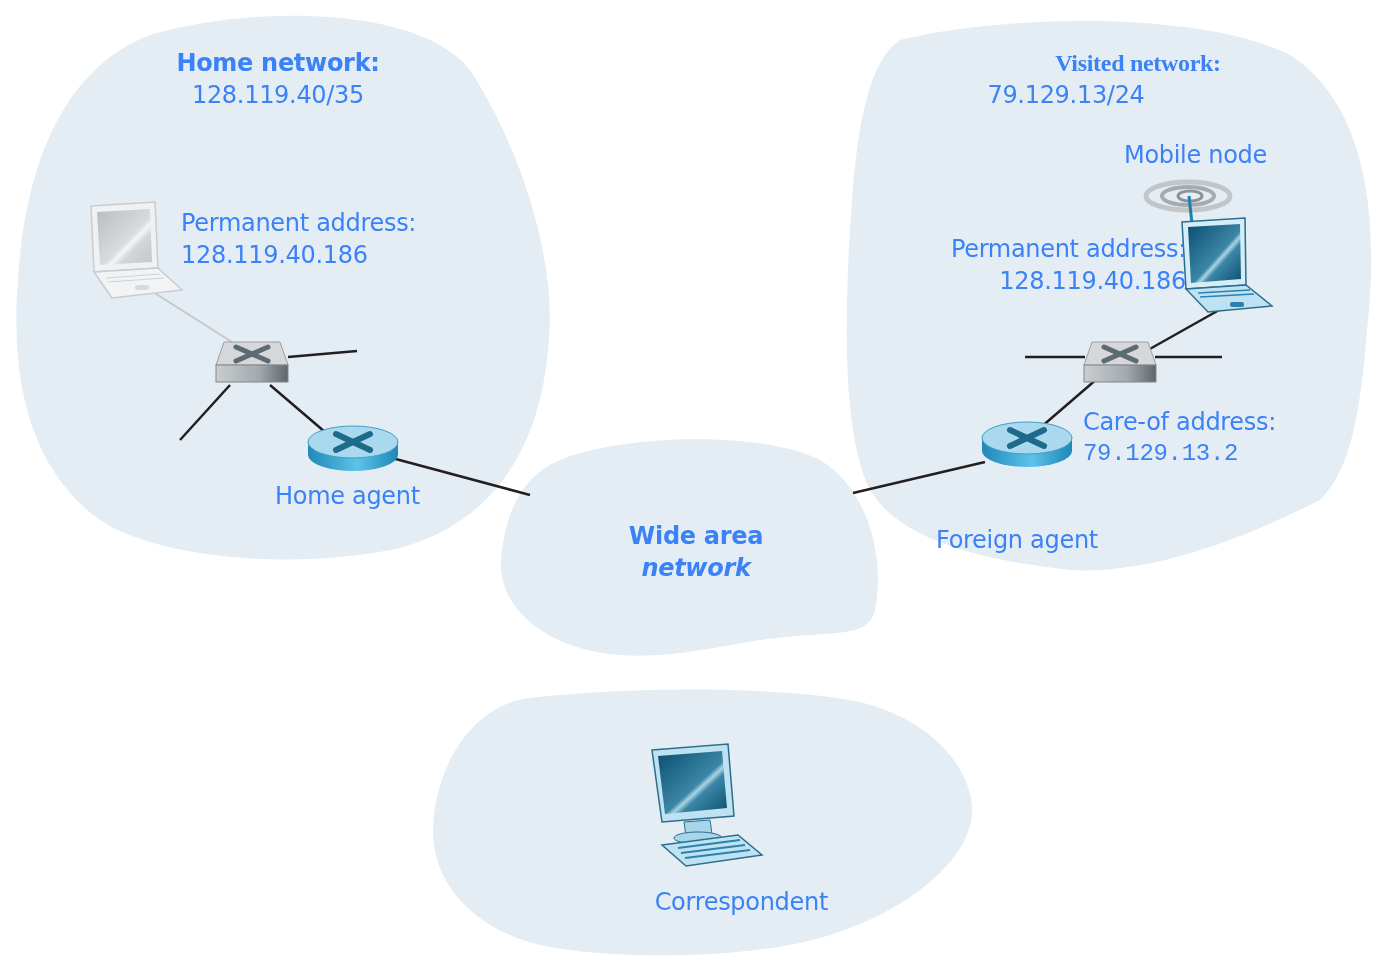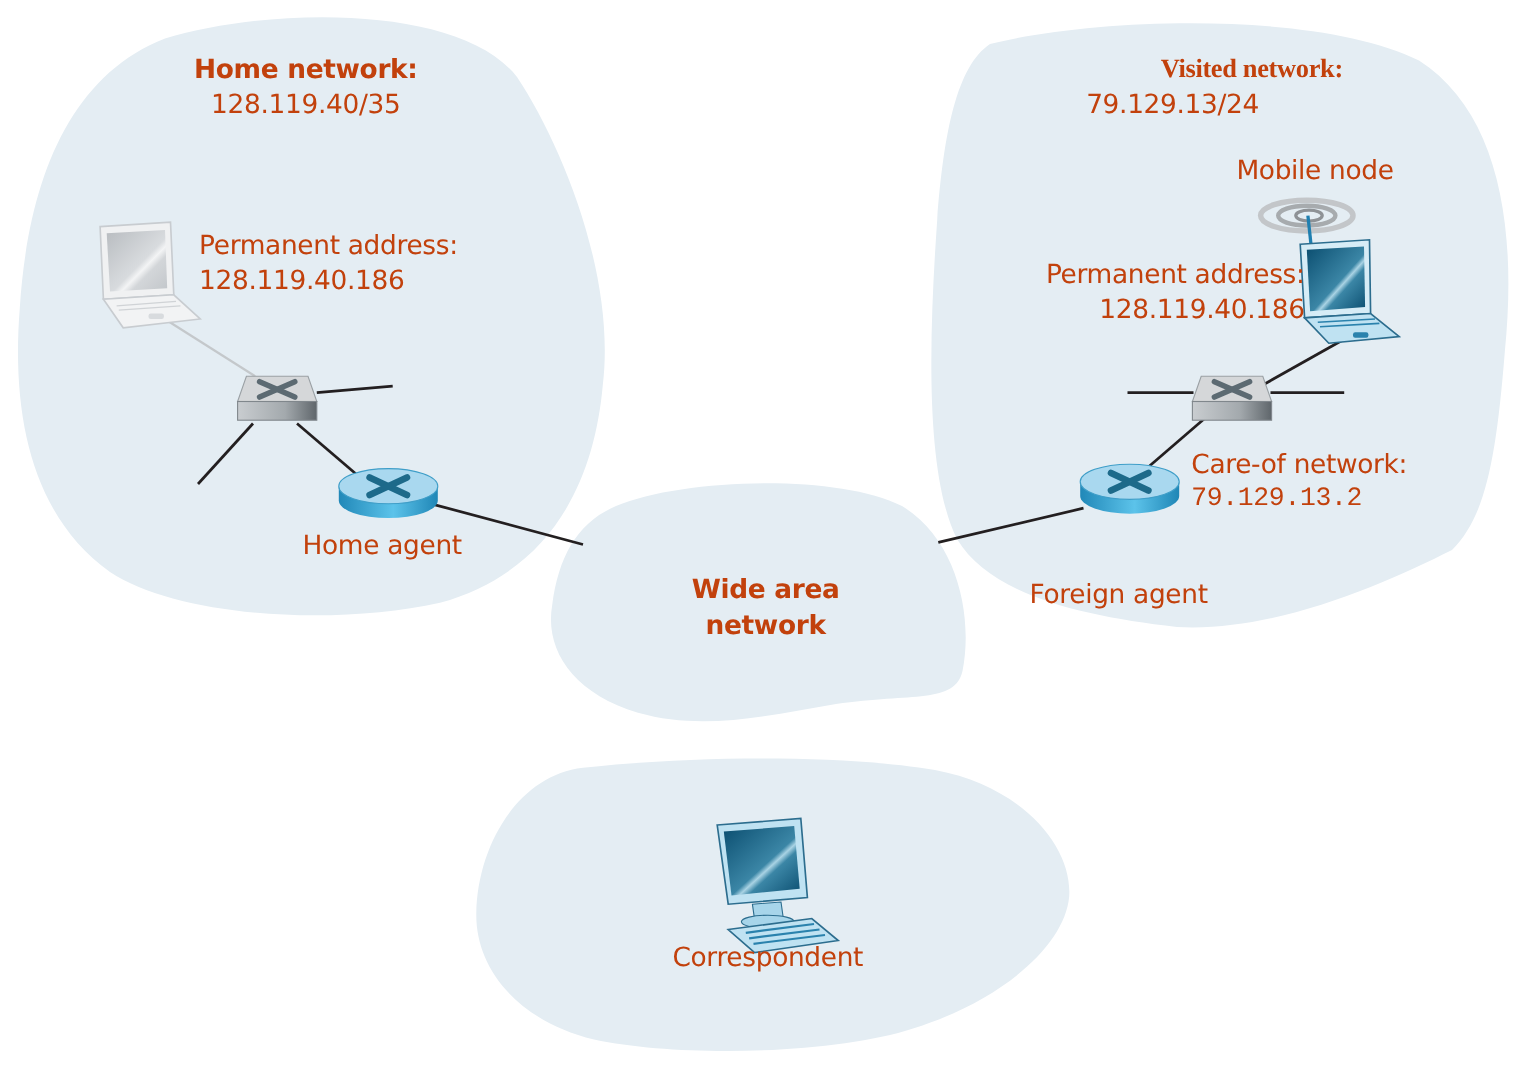--- a/index.html
+++ b/index.html
@@ -1,18 +1,18 @@
 <!DOCTYPE html>
 <html><head>
 <meta charset="utf-8">
 <style>
   html, body { margin: 0; padding: 0; background: #ffffff; }
   body { width: 1384px; height: 977px; position: relative; overflow: hidden; font-family: "DejaVu Sans", sans-serif; }
   svg#diagram { position: absolute; left: 0; top: 0; }
-  .lbl { position: absolute; color: #c2410c; font-size: 24px; line-height: 32px; white-space: nowrap; font-family: "DejaVu Sans", sans-serif; letter-spacing: -0.3px; }
+  .lbl { position: absolute; color: #3b82f6; font-size: 24px; line-height: 32px; white-space: nowrap; font-family: "DejaVu Sans", sans-serif; letter-spacing: -0.3px; }
   .bold { font-weight: bold; }
   .center { text-align: center; }
   .right { text-align: right; }
 </style>
 </head>
 <body>
 
 <svg id="diagram" width="1384" height="977" viewBox="0 0 1384 977" xmlns="http://www.w3.org/2000/svg">
   <defs>
     <linearGradient id="routerSide" x1="0" x2="1" y1="0" y2="0">
@@ -136,20 +136,20 @@
 <div class="lbl center" style="left:148px; top:79px; width:260px;">128.119.40/35</div>
 <div class="lbl" style="left:181px; top:207px;">Permanent address:</div>
 <div class="lbl" style="left:181px; top:239px;">128.119.40.186</div>
 <div class="lbl" style="left:275px; top:480px;">Home agent</div>
 
 <div class="lbl bold center" style="left:1008px; top:47px; width:260px;font-family:Liberation Serif, serif;">Visited network:</div>
 <div class="lbl center" style="left:936px; top:79px; width:260px;">79.129.13/24</div>
 <div class="lbl" style="left:1124px; top:139px;">Mobile node</div>
 <div class="lbl right" style="left:900px; top:233px; width:286px;">Permanent address:</div>
 <div class="lbl right" style="left:900px; top:265px; width:286px;">128.119.40.186</div>
-<div class="lbl" style="left:1083px; top:406px;">Care-of network:</div>
+<div class="lbl" style="left:1083px; top:406px;">Care-of address:</div>
 <div class="lbl" style="left:1083px; top:438px;font-family:Liberation Mono, monospace;">79.129.13.2</div>
 <div class="lbl" style="left:936px; top:480px;margin-top:44px;">Foreign agent</div>
 
 <div class="lbl bold center" style="left:566px; top:520px; width:260px;">Wide area</div>
-<div class="lbl bold center" style="left:566px; top:552px; width:260px;">network</div>
+<div class="lbl bold center" style="left:566px; top:552px; width:260px;font-style:italic;">network</div>
 
-<div class="lbl center" style="left:568px; top:854px; width:260px;">Correspondent</div>
+<div class="lbl center" style="left:568px; top:886px; width:260px;text-align:right;">Correspondent</div>
 
 </body></html>

